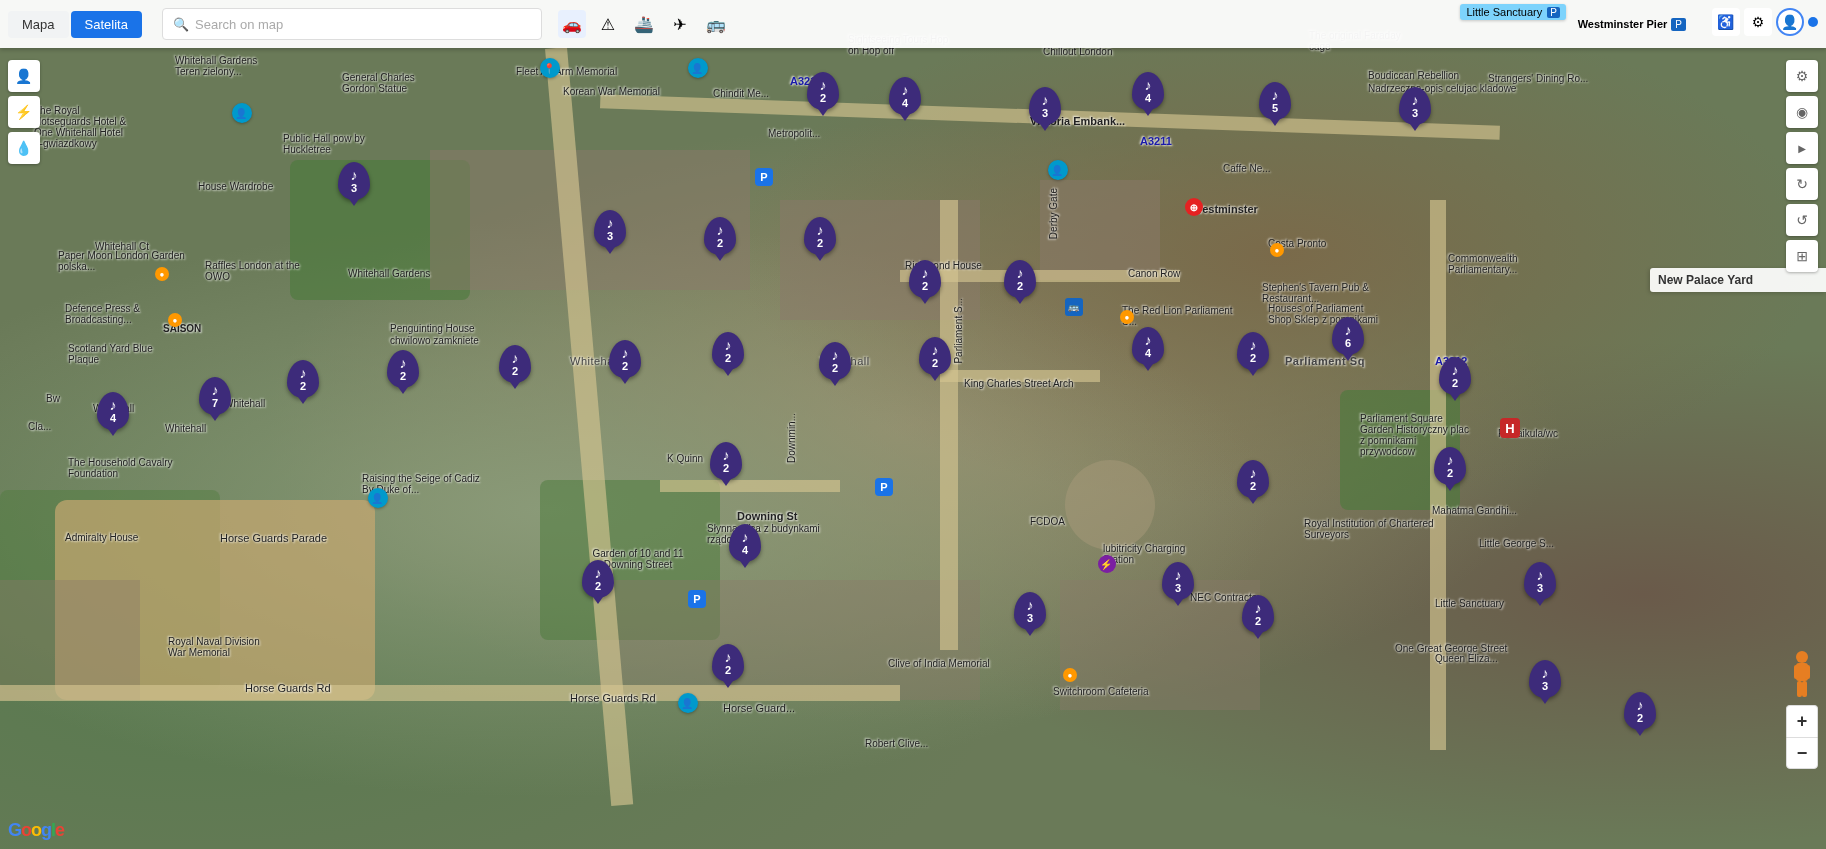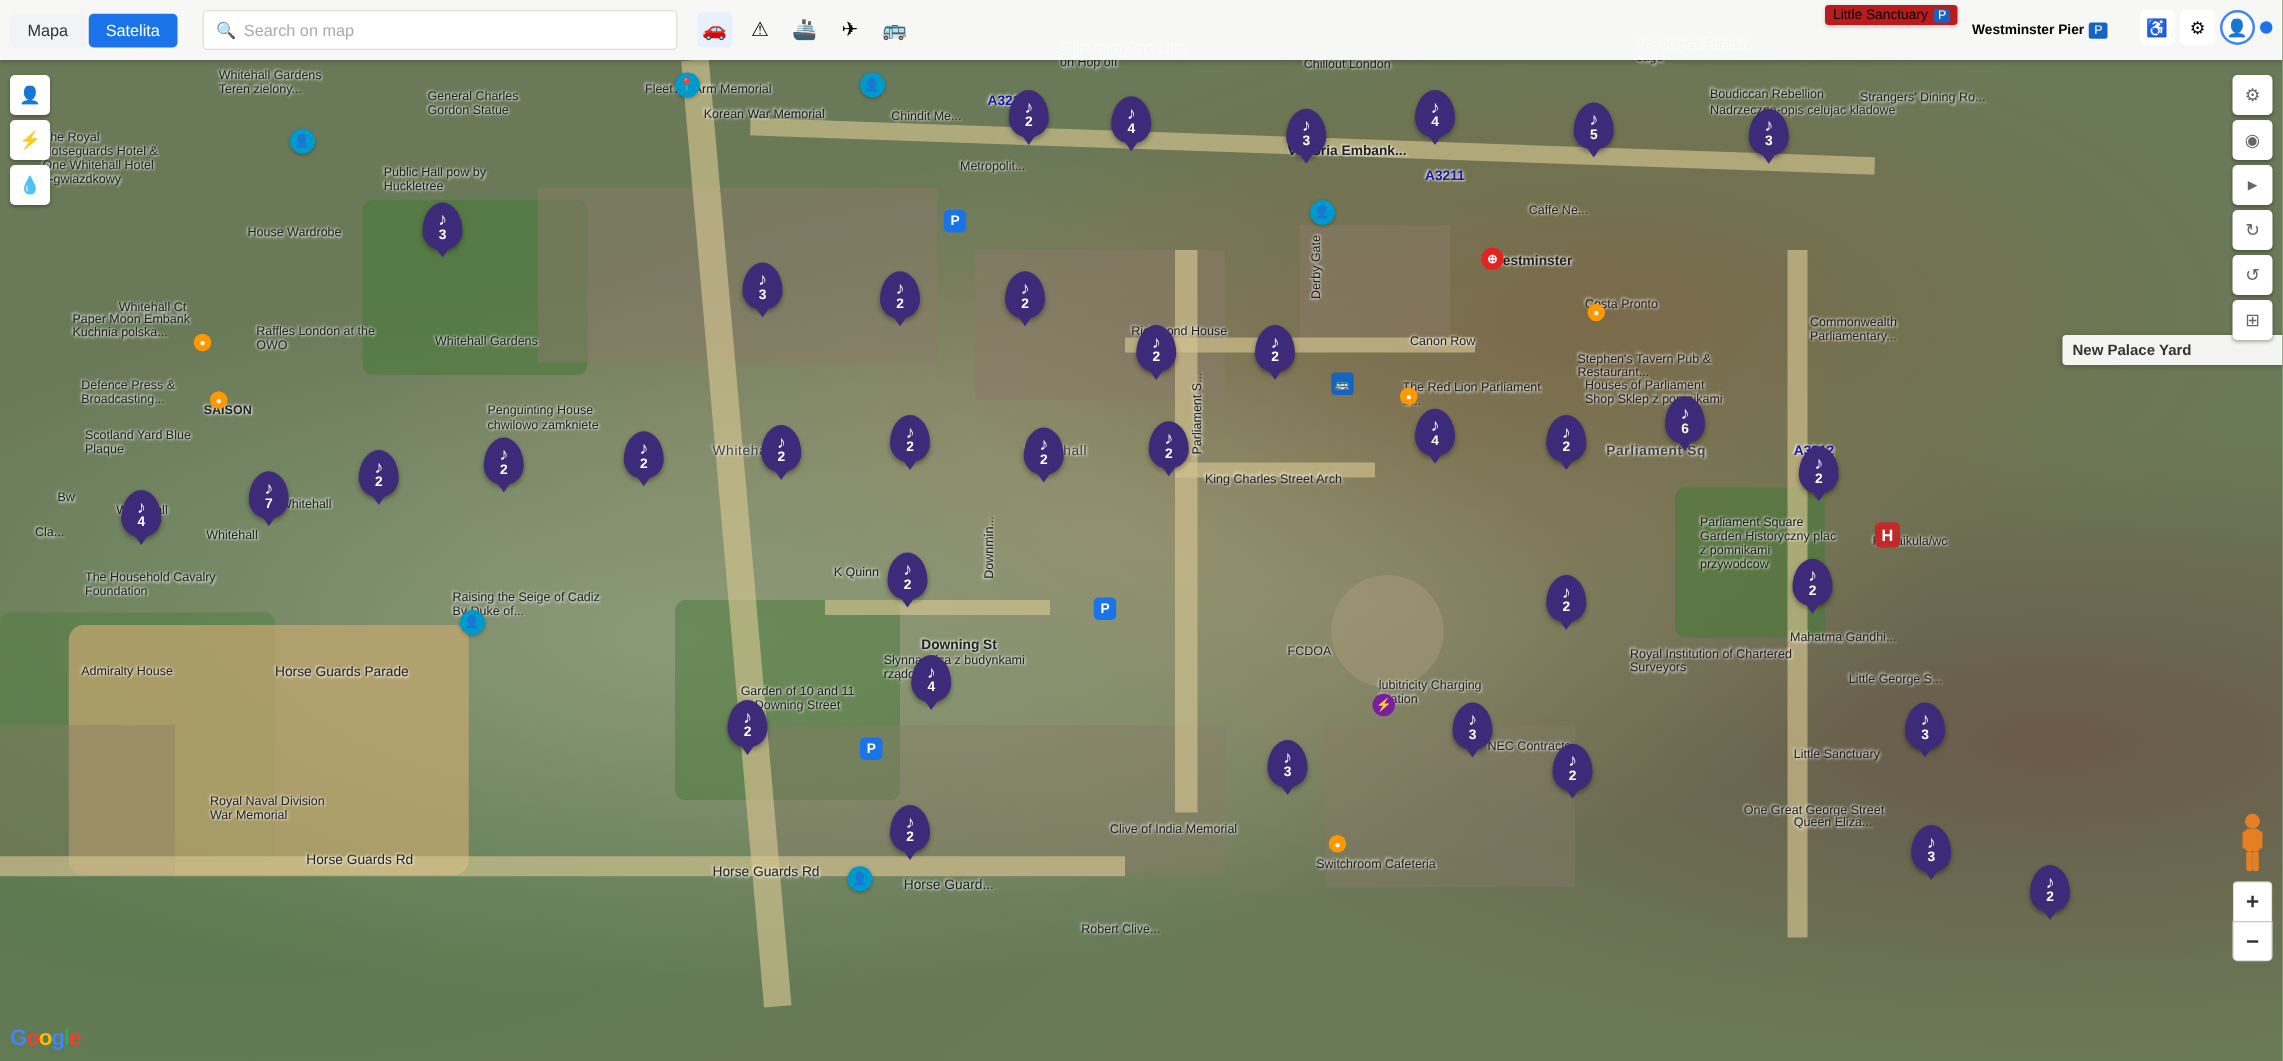--- a/index.html
+++ b/index.html
@@ -457,21 +457,21 @@
       <span>Search on map</span>
     </div>
     <div id="transport-icons">
       <div class="transport-icon active">🚗</div>
       <div class="transport-icon">⚠</div>
       <div class="transport-icon">🚢</div>
       <div class="transport-icon">✈</div>
       <div class="transport-icon">🚌</div>
     </div>
 
-    <div style="position:absolute; right:260px; top:4px; background:#b91c1c; padding:2px 6px; border-radius:3px; font-size:11px; box-shadow:0 1px 3px rgba(0,0,0,0.2);">
+    <div style="position:absolute; right:260px; top:4px; background:#7dd3fc; padding:2px 6px; border-radius:3px; font-size:11px; box-shadow:0 1px 3px rgba(0,0,0,0.2);">
       <span>Little Sanctuary</span>
       <span style="background:#1565c0; color:white; border-radius:2px; padding:0 3px; font-size:10px; margin-left:2px;">P</span>
     </div>
   </div>
 
   <div id="left-controls">
     <button class="left-btn">👤</button>
     <button class="left-btn">⚡</button>
     <button class="left-btn">💧</button>
   </div>
@@ -533,24 +533,24 @@
   <div class="place-label" style="left:1395px; top:643px; font-size:10px;">One Great George Street</div>
   <div class="place-label" style="left:1435px; top:598px; font-size:10px;">Little Sanctuary</div>
   <div class="place-label" style="left:1435px; top:538px; font-size:10px;padding-left:44px;">Little George S...</div>
   <div class="place-label" style="left:1432px; top:505px; font-size:10px;">Mahatma Gandhi...</div>
   <div class="place-label" style="left:1304px; top:518px; font-size:10px; max-width:140px; white-space:normal;">Royal Institution of Chartered Surveyors</div>
   <div class="place-label" style="left:865px; top:738px; font-size:10px;">Robert Clive...</div>
   <div class="place-label" style="left:1435px; top:653px; font-size:10px;">Queen Eliza...</div>
   <div class="place-label" style="left:573px; top:548px; font-size:10px; max-width:130px; white-space:normal; text-align:center;">Garden of 10 and 11 Downing Street</div>
   <div class="place-label" style="left:68px; top:343px; font-size:10px; max-width:100px; white-space:normal;">Scotland Yard Blue Plaque</div>
   <div class="place-label" style="left:65px; top:303px; font-size:10px; max-width:120px; white-space:normal;">Defence Press &amp; Broadcasting...</div>
-  <div class="place-label" style="left:58px; top:250px; font-size:10px; max-width:130px; white-space:normal;">Paper Moon Embank Kuchnia polska...</div>
+  <div class="place-label" style="left:58px; top:250px; font-size:10px; max-width:130px; white-space:normal;">Paper Moon London Garden polska...</div>
   <div class="place-label" style="left:205px; top:260px; font-size:10px; max-width:120px; white-space:normal;">Raffles London at the OWO</div>
   <div class="place-label" style="left:318px; top:268px; font-size:10px;margin-left:30px;">Whitehall Gardens</div>
-  <div class="place-label" style="left:283px; top:133px; font-size:10px; max-width:110px; white-space:normal;margin-left:24px;">Public Hall pow by Huckletree</div>
+  <div class="place-label" style="left:283px; top:133px; font-size:10px; max-width:110px; white-space:normal;">Public Hall pow by Huckletree</div>
   <div class="place-label" style="left:342px; top:72px; font-size:10px; max-width:100px; white-space:normal;">General Charles Gordon Statue</div>
   <div class="place-label" style="left:175px; top:55px; font-size:10px; max-width:100px; white-space:normal;">Whitehall Gardens Teren zielony...</div>
   <div class="place-label" style="left:516px; top:66px; font-size:10px;">Fleet Air Arm Memorial</div>
   <div class="place-label" style="left:563px; top:86px; font-size:10px;">Korean War Memorial</div>
   <div class="place-label" style="left:198px; top:181px; font-size:10px;">House Wardrobe</div>
   <div class="place-label" style="left:390px; top:323px; font-size:10px;">Penguinting House</div>
   <div class="place-label small" style="left:390px; top:335px;">chwilowo zamkniete</div>
   <div class="place-label" style="left:1192px; top:203px; font-weight:600; font-size:11px;">Westminster</div>
   <div class="place-label" style="left:1268px; top:238px; font-size:10px;">Costa Pronto</div>
   <div class="place-label" style="left:1122px; top:305px; font-size:10px; max-width:120px; white-space:normal;">The Red Lion Parliament S...</div>

